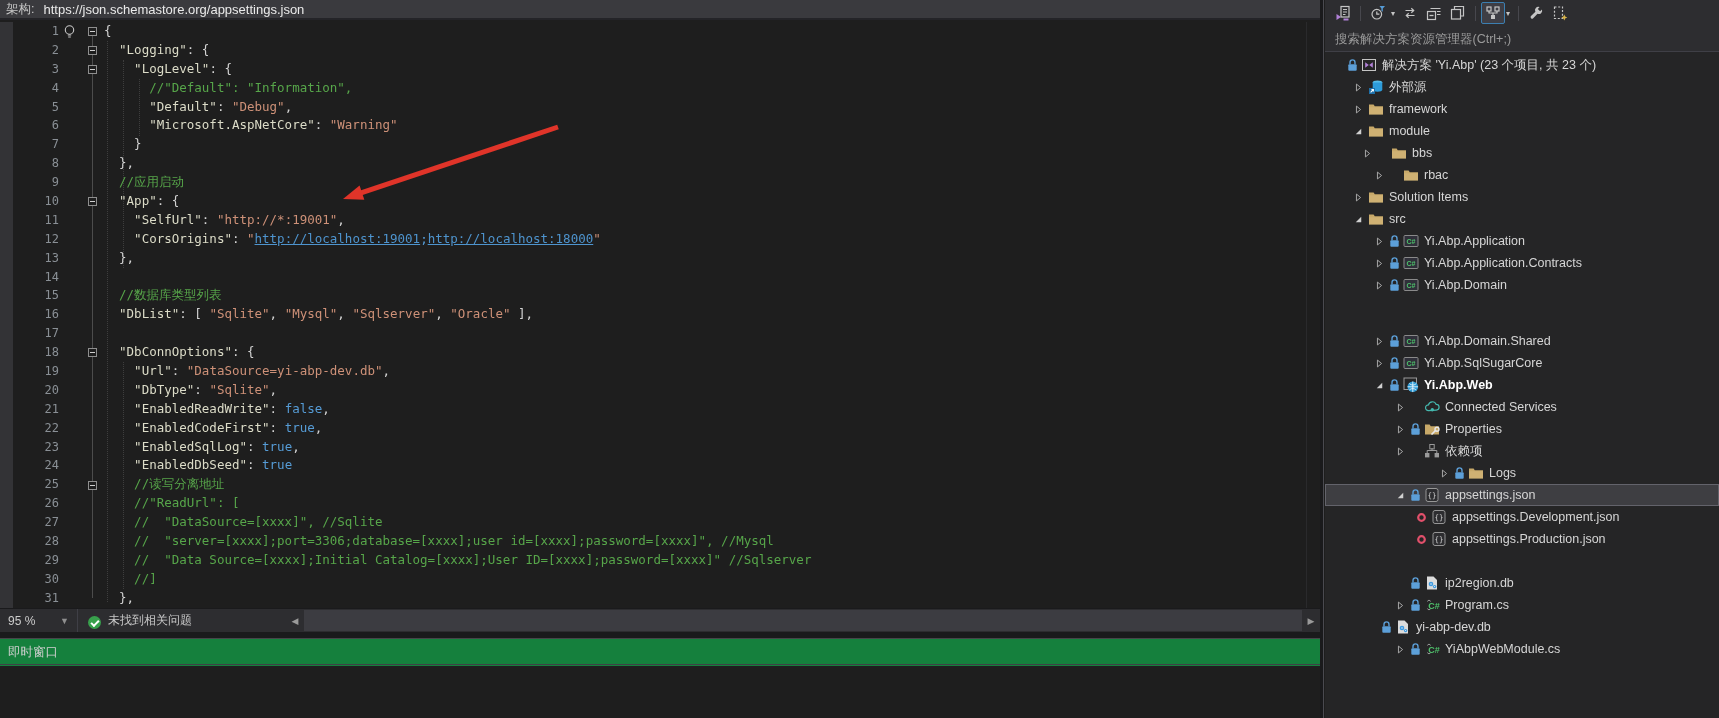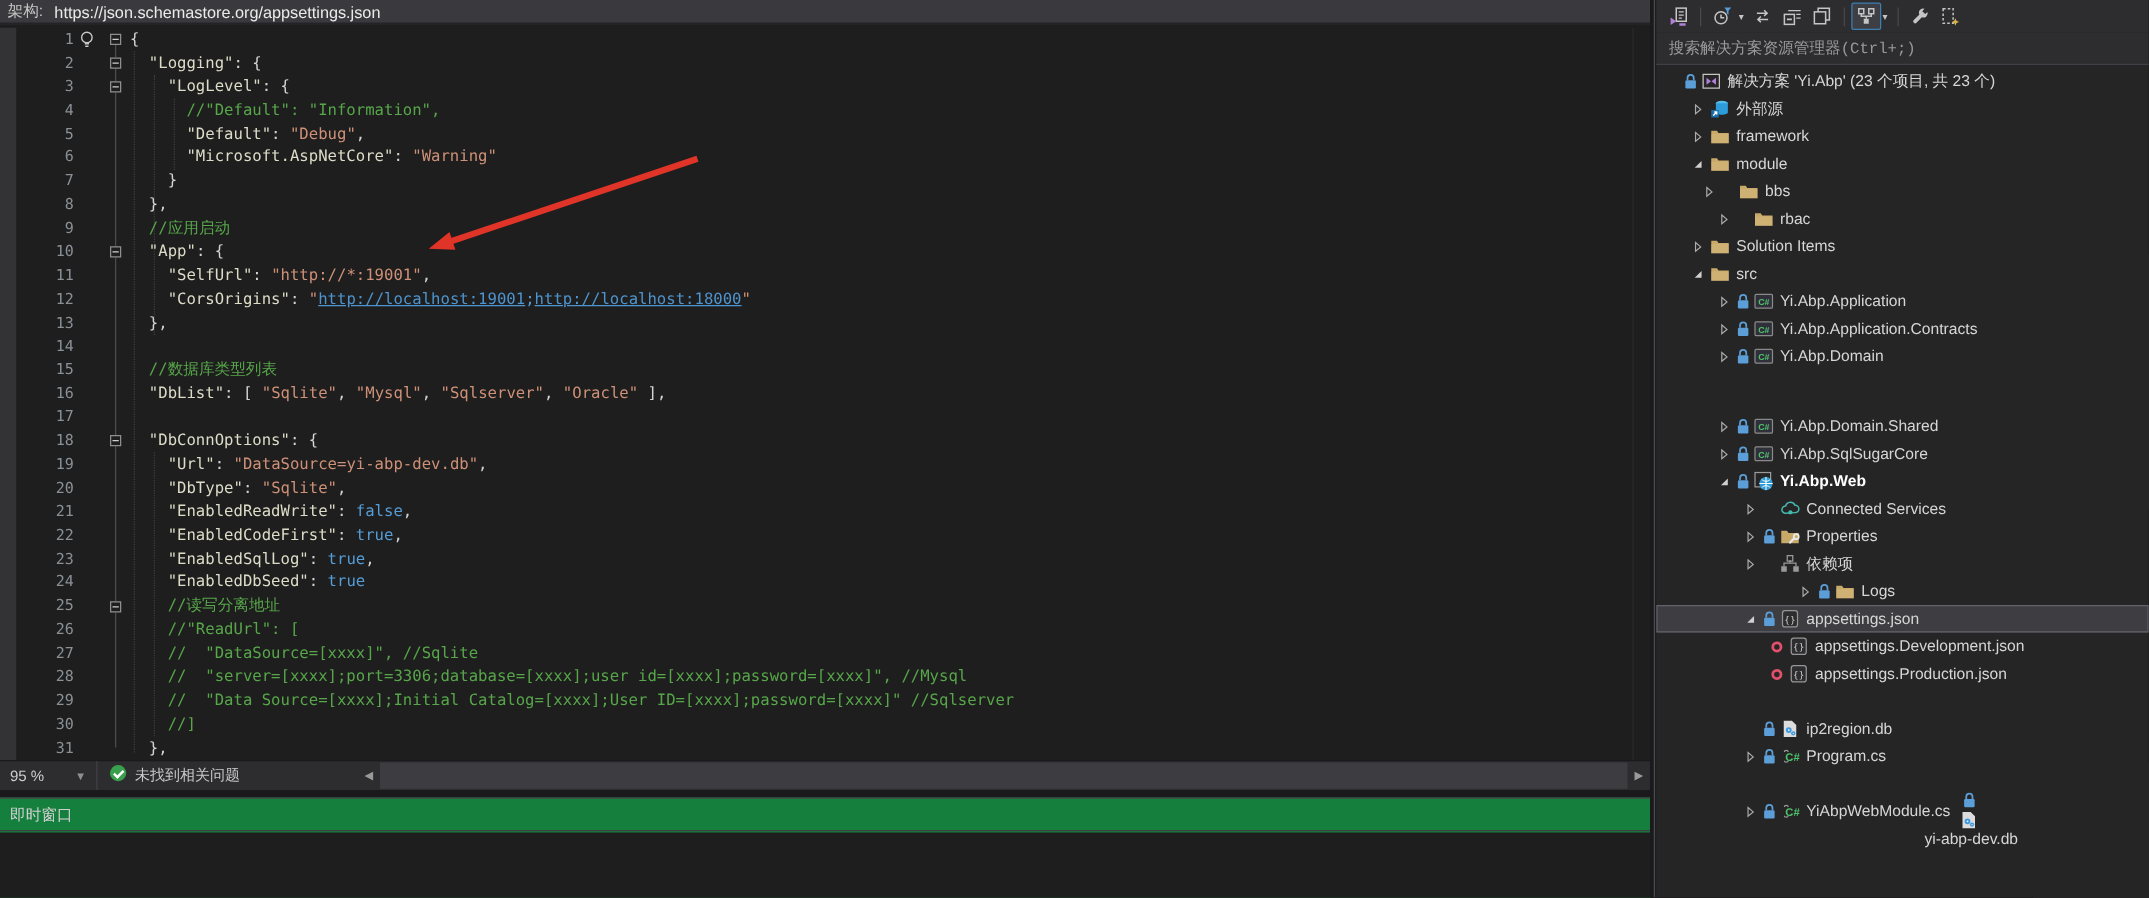--- a/index.html
+++ b/index.html
@@ -30,21 +30,21 @@
   .vsb{position:absolute;right:0;top:0;width:14px;height:100%;background:#1E1E1E;border-left:1px solid #2A2A2C}
   .bulbwrap{position:absolute;left:62px;top:2px}
   .arrowsvg{position:absolute;left:0;top:0;z-index:30;pointer-events:none}
 
   
   .sbar{position:absolute;left:0;top:608px;width:1320px;height:24px;background:#2D2D30;
         border-top:1px solid #1A1A1C;display:flex;align-items:center;font-size:12px}
   .zoomcell{width:78px;height:100%;display:flex;align-items:center;justify-content:space-between;
             padding:0 8px;color:#CCCCCC;border-right:1px solid #3F3F46}
   .caret{color:#8F8F8F;font-size:9px}
-  .health{display:flex;align-items:flex-start;margin-left:10px;color:#C8C8C8}
+  .health{display:flex;align-items:flex-end;margin-left:10px;color:#C8C8C8}
   .chk{width:13px;height:13px;border-radius:50%;background:#38A04C;position:relative;margin-right:7px;flex:none}
   .chk:after{content:"";position:absolute;left:3px;top:3.5px;width:6px;height:3px;
              border-left:2px solid #fff;border-bottom:2px solid #fff;transform:rotate(-45deg)}
   .hsb{position:absolute;left:288px;top:0;width:1030px;height:100%}
   .hsb .arr{position:absolute;top:0;height:100%;width:14px;display:flex;align-items:center;
             justify-content:center;color:#9A9A9A;font-size:9px}
   .hsb .arr.l{left:0}.hsb .arr.r{right:0}
   .hsb .thumb{position:absolute;left:16px;right:16px;top:1px;bottom:1px;background:#3C3C41}
 
   .gapband{position:absolute;left:0;top:632px;width:1320px;height:6px;background:#1A1A1C}
@@ -55,21 +55,21 @@
   
   .vdiv{position:absolute;left:1320px;top:0;width:4px;height:718px;background:#1A1A1C;border-right:1px solid #4A4A50}
   .panel{position:absolute;left:1325px;top:0;right:0;height:718px;background:#252526;overflow:hidden}
   .ptool{height:26px;background:#2D2D30;display:flex;align-items:center;padding-left:6px}
   .tbtn{width:24px;height:22px;display:flex;align-items:center;justify-content:center;border-radius:2px;flex:none}
   .tbtn.active{border:1px solid #3C7FB1;background:#3E3E45}
   .tdd{color:#C5C5C5;font-size:8px;margin:0 3px 0 1px}
   .tsep{width:1px;height:15px;background:#47474D;margin:0 5px;flex:none}
   .psearch{height:26px;background:#2D2D30;border-bottom:1px solid #3F3F46;display:flex;align-items:center}
   .psearch input{width:100%;height:100%;background:transparent;border:0;outline:none;
-                 color:#86efac;font-size:12.5px;padding-left:10px;font-family:Liberation Mono, monospace}
+                 color:#86efac;font-size:12.5px;padding-left:10px;font-family:Liberation Sans, sans-serif}
   .psearch input::placeholder{color:#9A9A9A;opacity:1}
   .tree{position:absolute;left:0;top:54px;right:0;bottom:0;font-size:12.5px;color:#D6D6D6}
   .trow{position:relative;height:22px;display:flex;align-items:center;white-space:nowrap}
   .trow.sel{background:#3E3E42;box-shadow:inset 0 0 0 1px #63636B}
   .slot{width:16px;height:16px;display:flex;align-items:center;justify-content:center;flex:none}
   .lockslot{width:14px;height:16px;display:flex;align-items:center;justify-content:center;flex:none}
   .iconslot{width:19px;height:16px;display:flex;align-items:center;justify-content:center;flex:none}
   .tlabel{margin-left:4px}
   .boldlbl{font-weight:bold;color:#FFFFFF}
 </style>
@@ -628,21 +628,21 @@
             </svg>
           </span>
           <span class="iconslot">
             <svg width="16" height="16" viewBox="0 0 16 16">
               <path d="M3.5 4.5c0-1.6 3-1.6 3 0M6.5 11.5c0 1.6-3 1.6-3 0" stroke="#9A9A9A" fill="none"></path>
               <text x="10" y="12" font-size="9" font-weight="bold" fill="#4EC26B" text-anchor="middle" font-family="Liberation Sans,sans-serif">C#</text>
             </svg>
           </span>
           <span class="tlabel">Program.cs</span>
         </div>
-        <div class="trow" style="padding-left: 106px; flex-direction: column;">
+        <div class="trow" style="padding-left: 38px;">
           <span class="slot"></span>
           <span class="lockslot">
             <svg width="11" height="14" viewBox="0 0 11 14">
               <path d="M3 6.2V4.4a2.5 2.5 0 0 1 5 0v1.8" fill="none" stroke="#5C9FD8" stroke-width="1.4"></path>
               <rect x="1.3" y="6.2" width="8.4" height="6.6" rx="1" fill="#5C9FD8"></rect>
             </svg>
           </span>
           <span class="iconslot">
             <svg width="16" height="16" viewBox="0 0 16 16">
               <path d="M3 1.5h6.5L13 5v9.5H3z" fill="#DCDCDC"></path>

